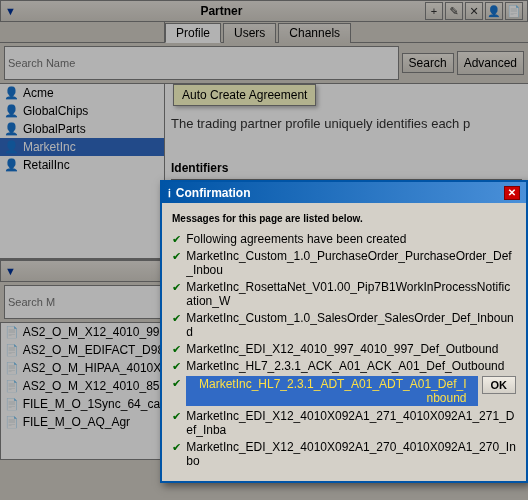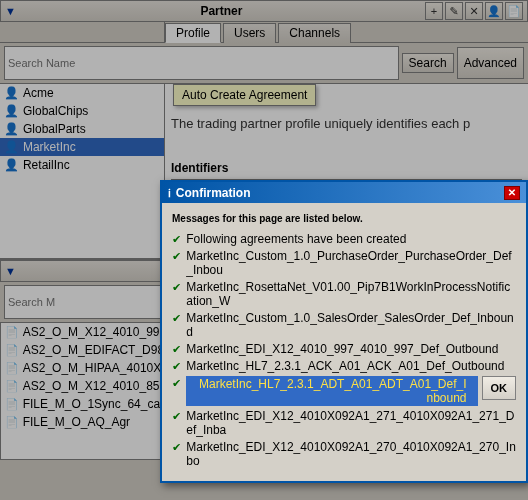--- a/index.html
+++ b/index.html
@@ -45,21 +45,21 @@
       flex: 1; height: 34px; border: 1px solid #808080;
       background: white; padding: 1px 3px; font-size: 11px;
     }
     .search-btn {
       height: 20px; padding: 1px 6px; margin-left: 3px;
       border: 1px solid #808080;
       background: linear-gradient(to bottom, #f0ece4, #d4d0c8);
       cursor: pointer; font-size: 11px;
     }
     .advanced-btn {
-      height: 32px; padding: 1px 6px; margin-left: 3px;
+      height: 24px; padding: 1px 6px; margin-left: 3px;
       border: 1px solid #808080;
       background: linear-gradient(to bottom, #f0ece4, #d4d0c8);
       cursor: pointer; font-size: 11px;
     }
 
     
     .split-layout { display: flex; flex: 1; overflow: hidden; }
 
     
     .left-list {
@@ -319,21 +319,21 @@
         <span class="msg-icon">✔</span>
         <span class="msg-text">MarketInc_EDI_X12_4010_997_4010_997_Def_Outbound</span>
       </div>
       <div class="message-item">
         <span class="msg-icon">✔</span>
         <span class="msg-text">MarketInc_HL7_2.3.1_ACK_A01_ACK_A01_Def_Outbound</span>
       </div>
       <div class="message-item" style="cursor:pointer;">
         <span class="msg-icon">✔</span>
         <span class="msg-text highlighted">MarketInc_HL7_2.3.1_ADT_A01_ADT_A01_Def_Inbound</span>
-        <button class="ok-btn" style="margin-left:4px; height:24px; padding:0 8px; font-size:11px;">OK</button>
+        <button class="ok-btn" style="margin-left:4px; height:18px; padding:0 8px; font-size:11px;">OK</button>
       </div>
       <div class="message-item">
         <span class="msg-icon">✔</span>
         <span class="msg-text">MarketInc_EDI_X12_4010X092A1_271_4010X092A1_271_Def_Inba</span>
       </div>
       <div class="message-item">
         <span class="msg-icon">✔</span>
         <span class="msg-text">MarketInc_EDI_X12_4010X092A1_270_4010X092A1_270_Inbo</span>
       </div>
     </div>

